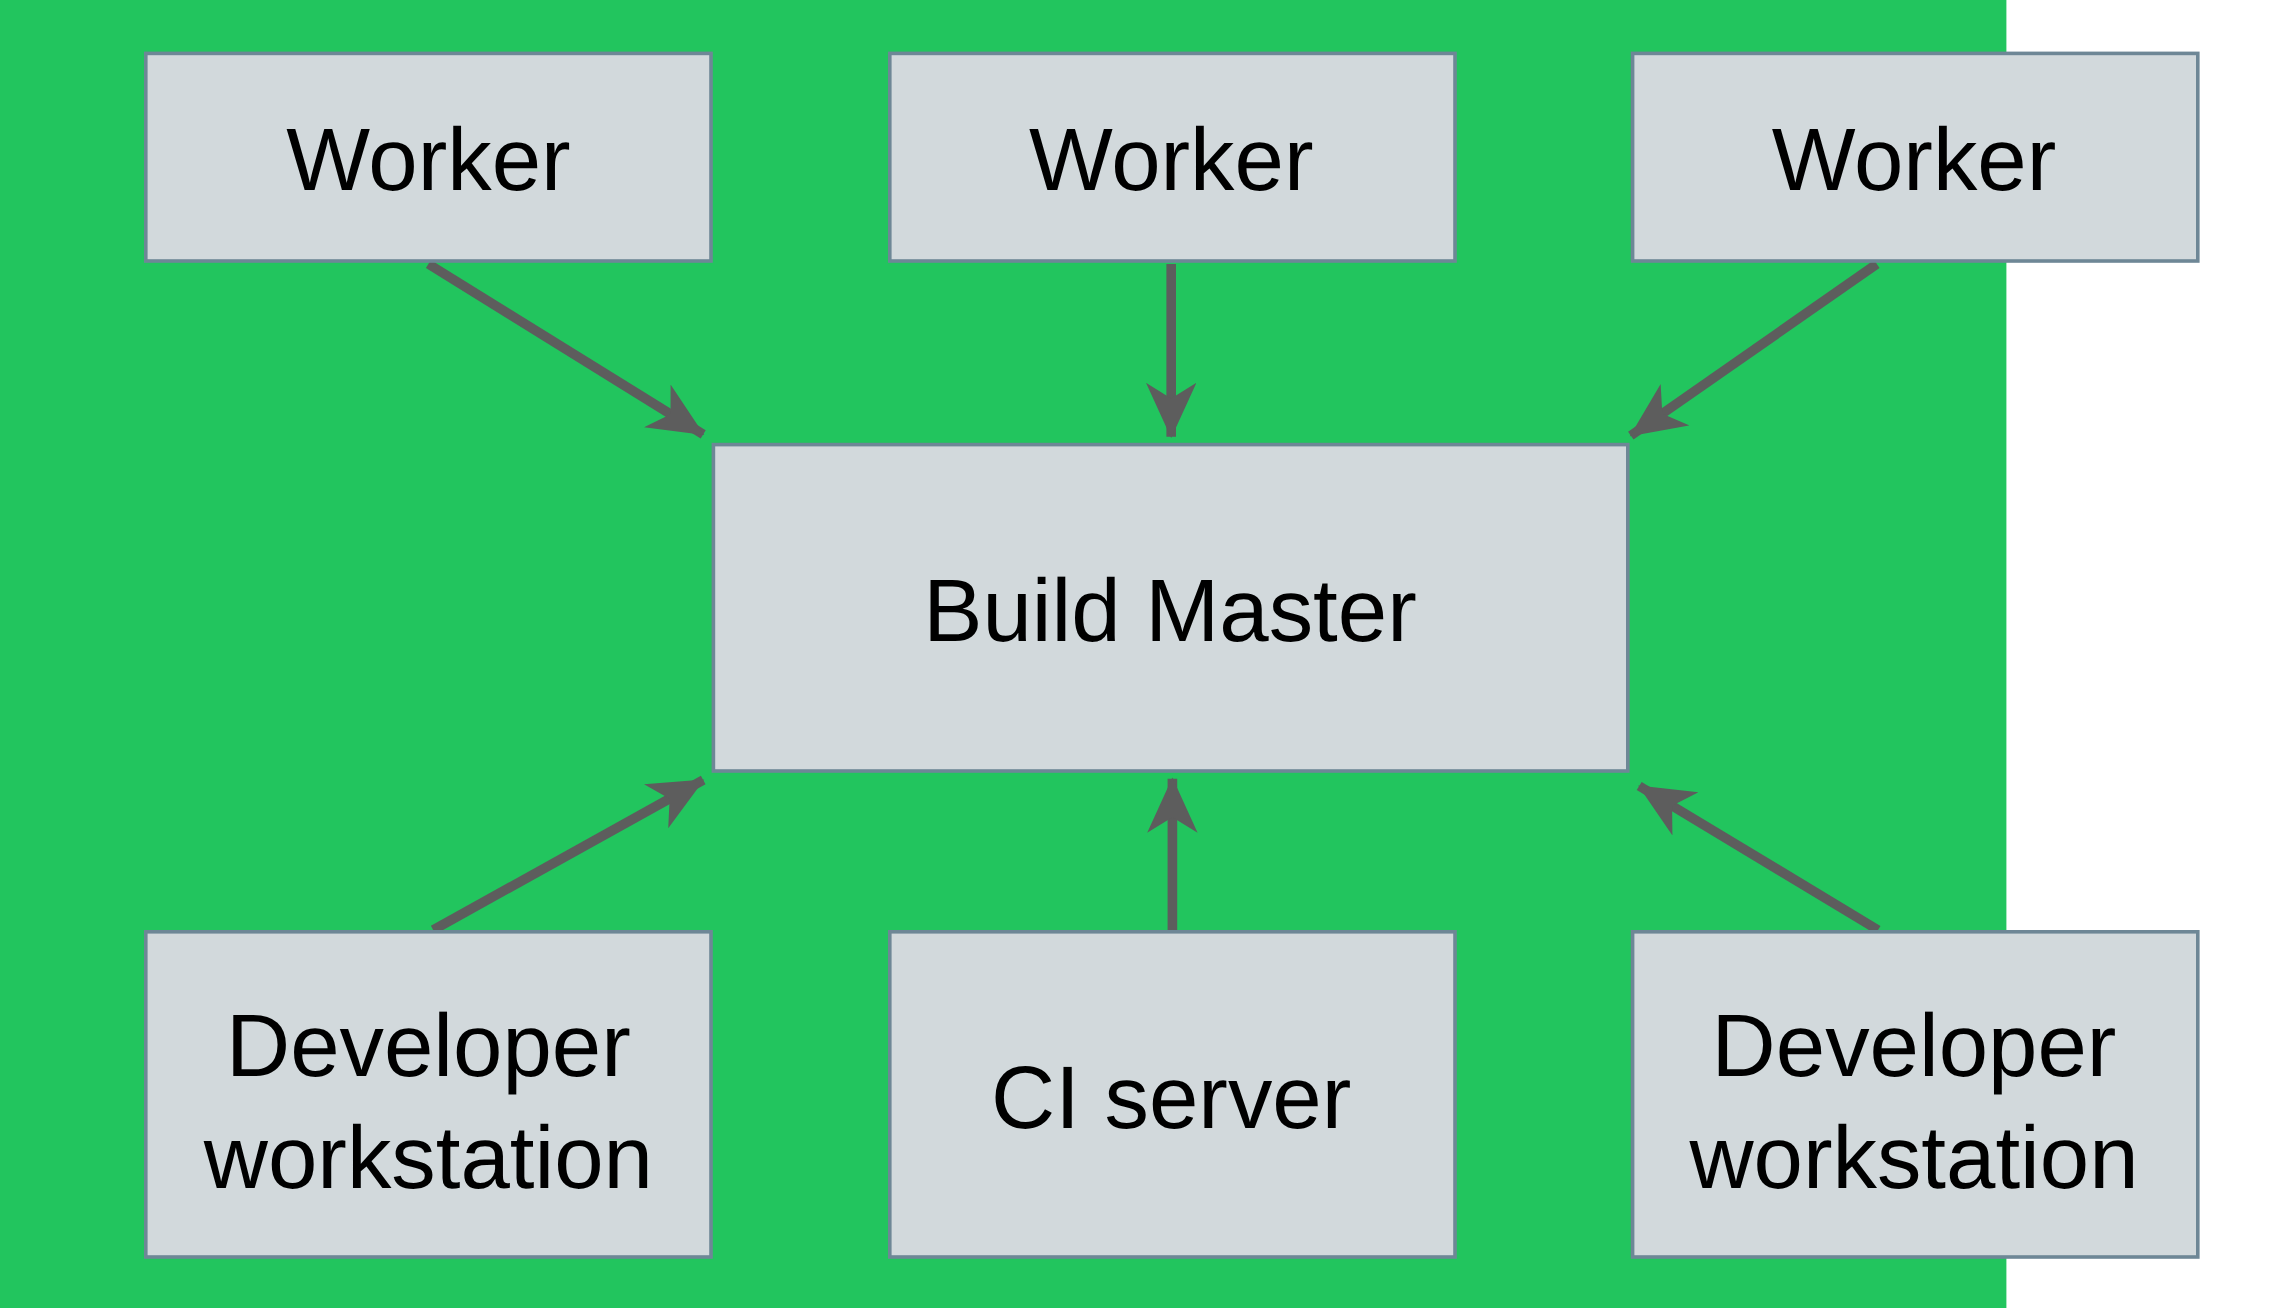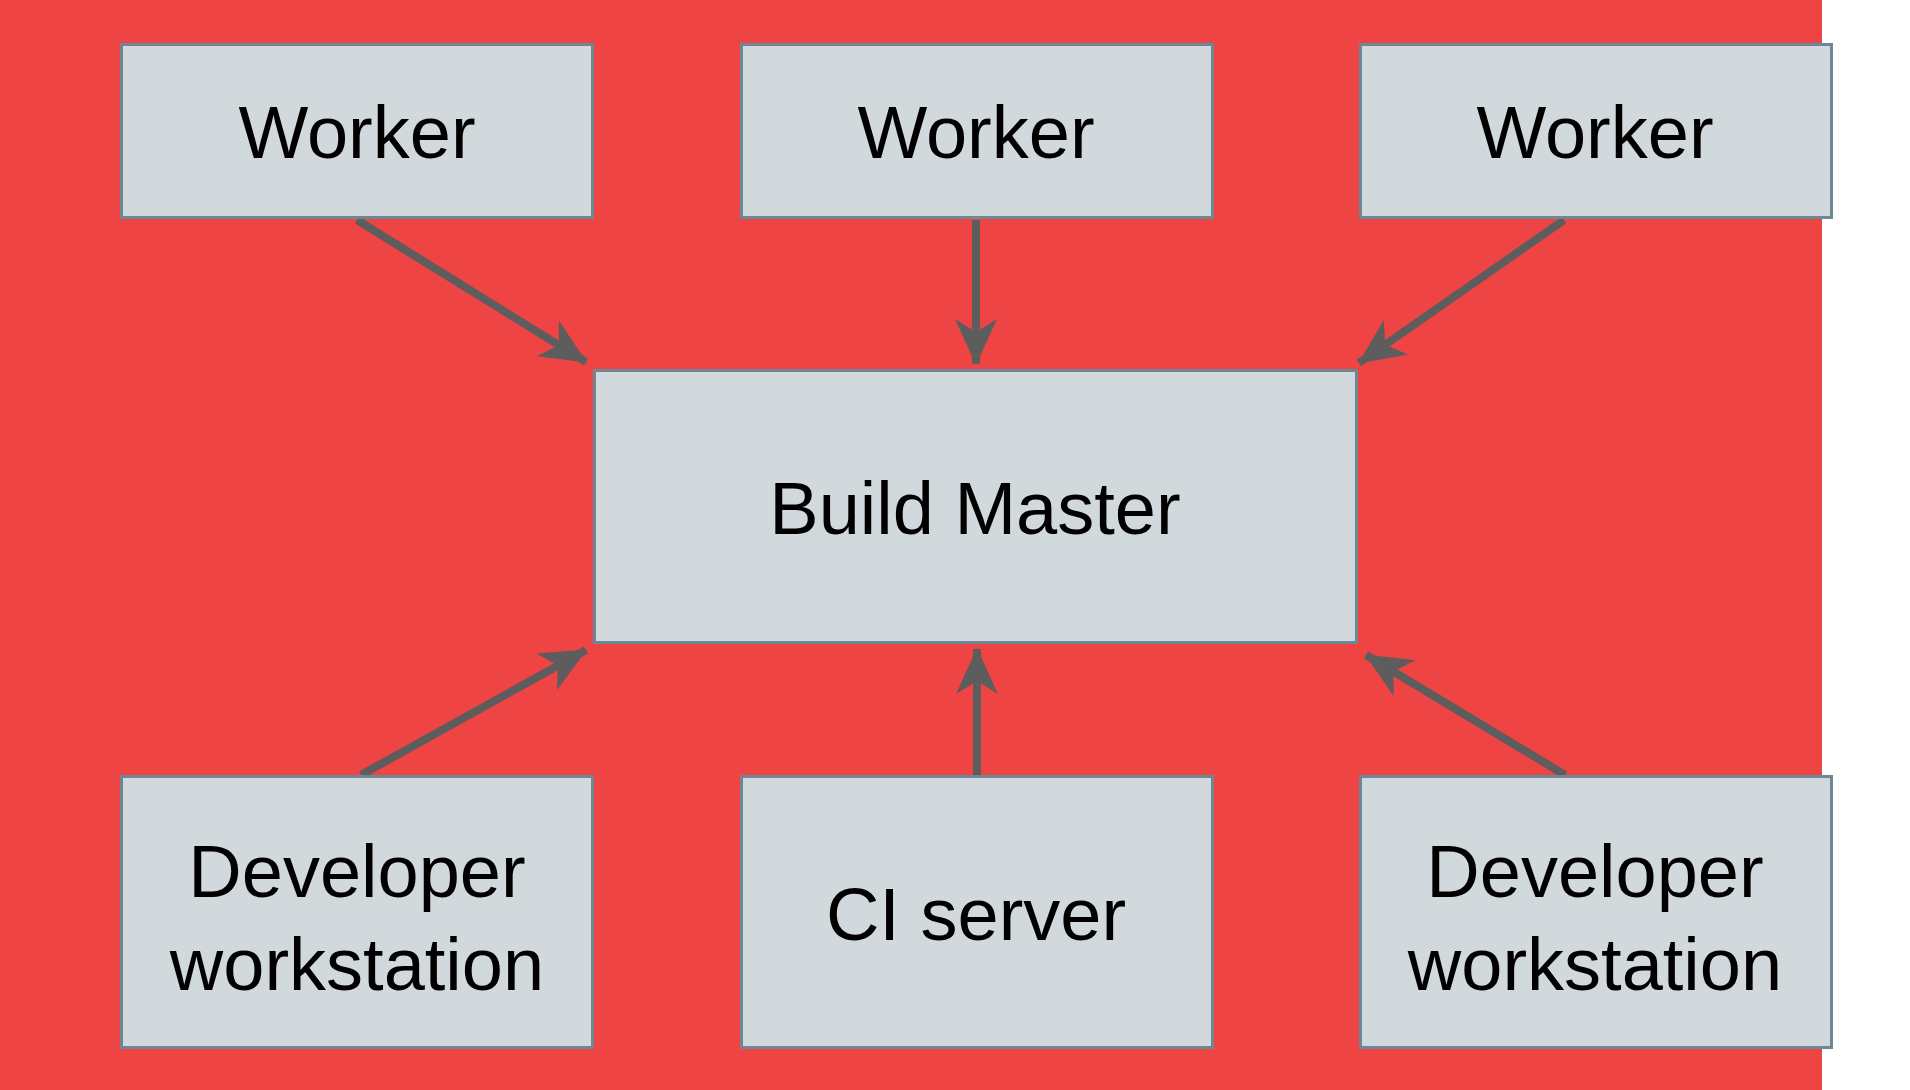--- a/index.html
+++ b/index.html
@@ -6,23 +6,23 @@
     margin: 0;
     padding: 0;
     background: #ffffff;
     width: 1910px;
     height: 1090px;
     overflow: hidden;
     font-family: "Liberation Sans", sans-serif;
   }
   .diagram-stage {
     position: relative;
-    width: 1822px;
+    width: 1672px;
     height: 1090px;
-    background: #ef4444;
+    background: #22c55e;
   }
   svg { display: block; }
   .node-rect {
     fill: #d2d9dc;
     stroke: #6e8796;
     stroke-width: 3px;
   }
   .node-label {
     fill: #000000;
     font-family: "Liberation Sans", sans-serif;

